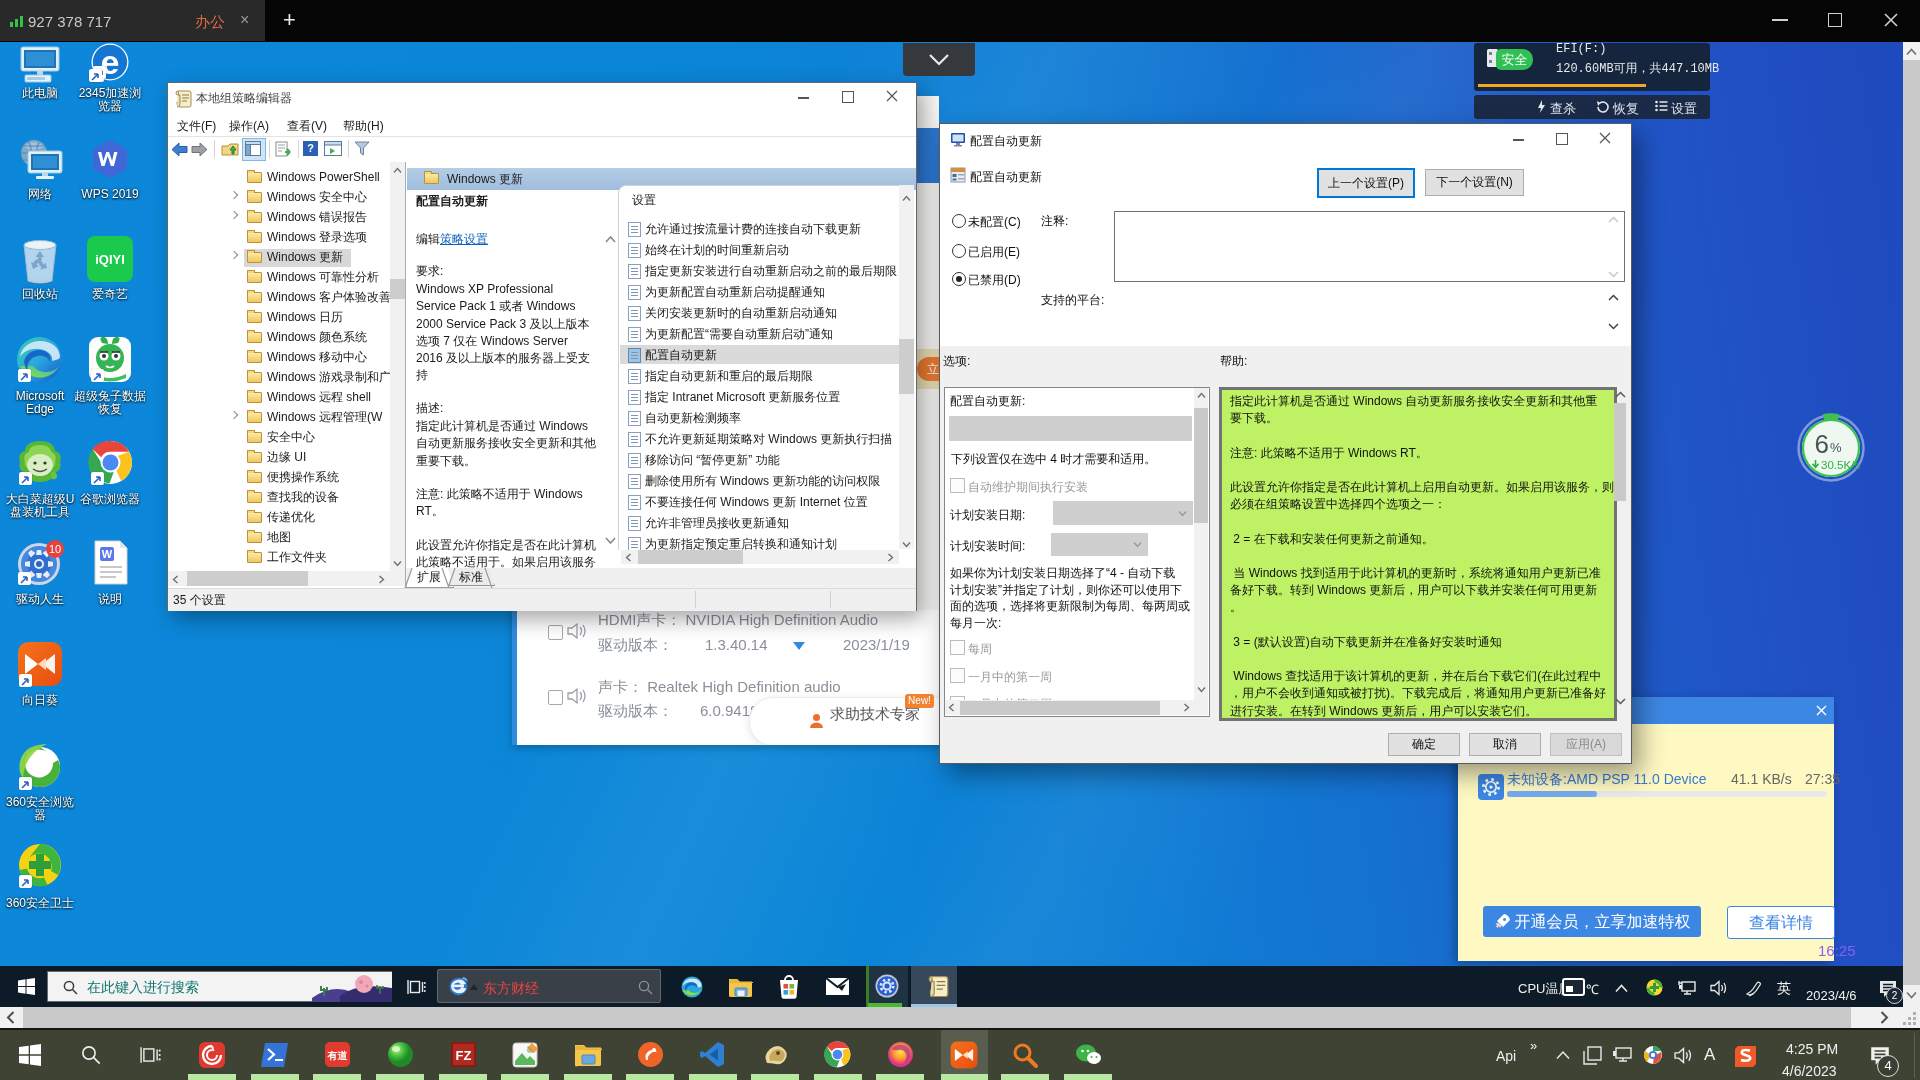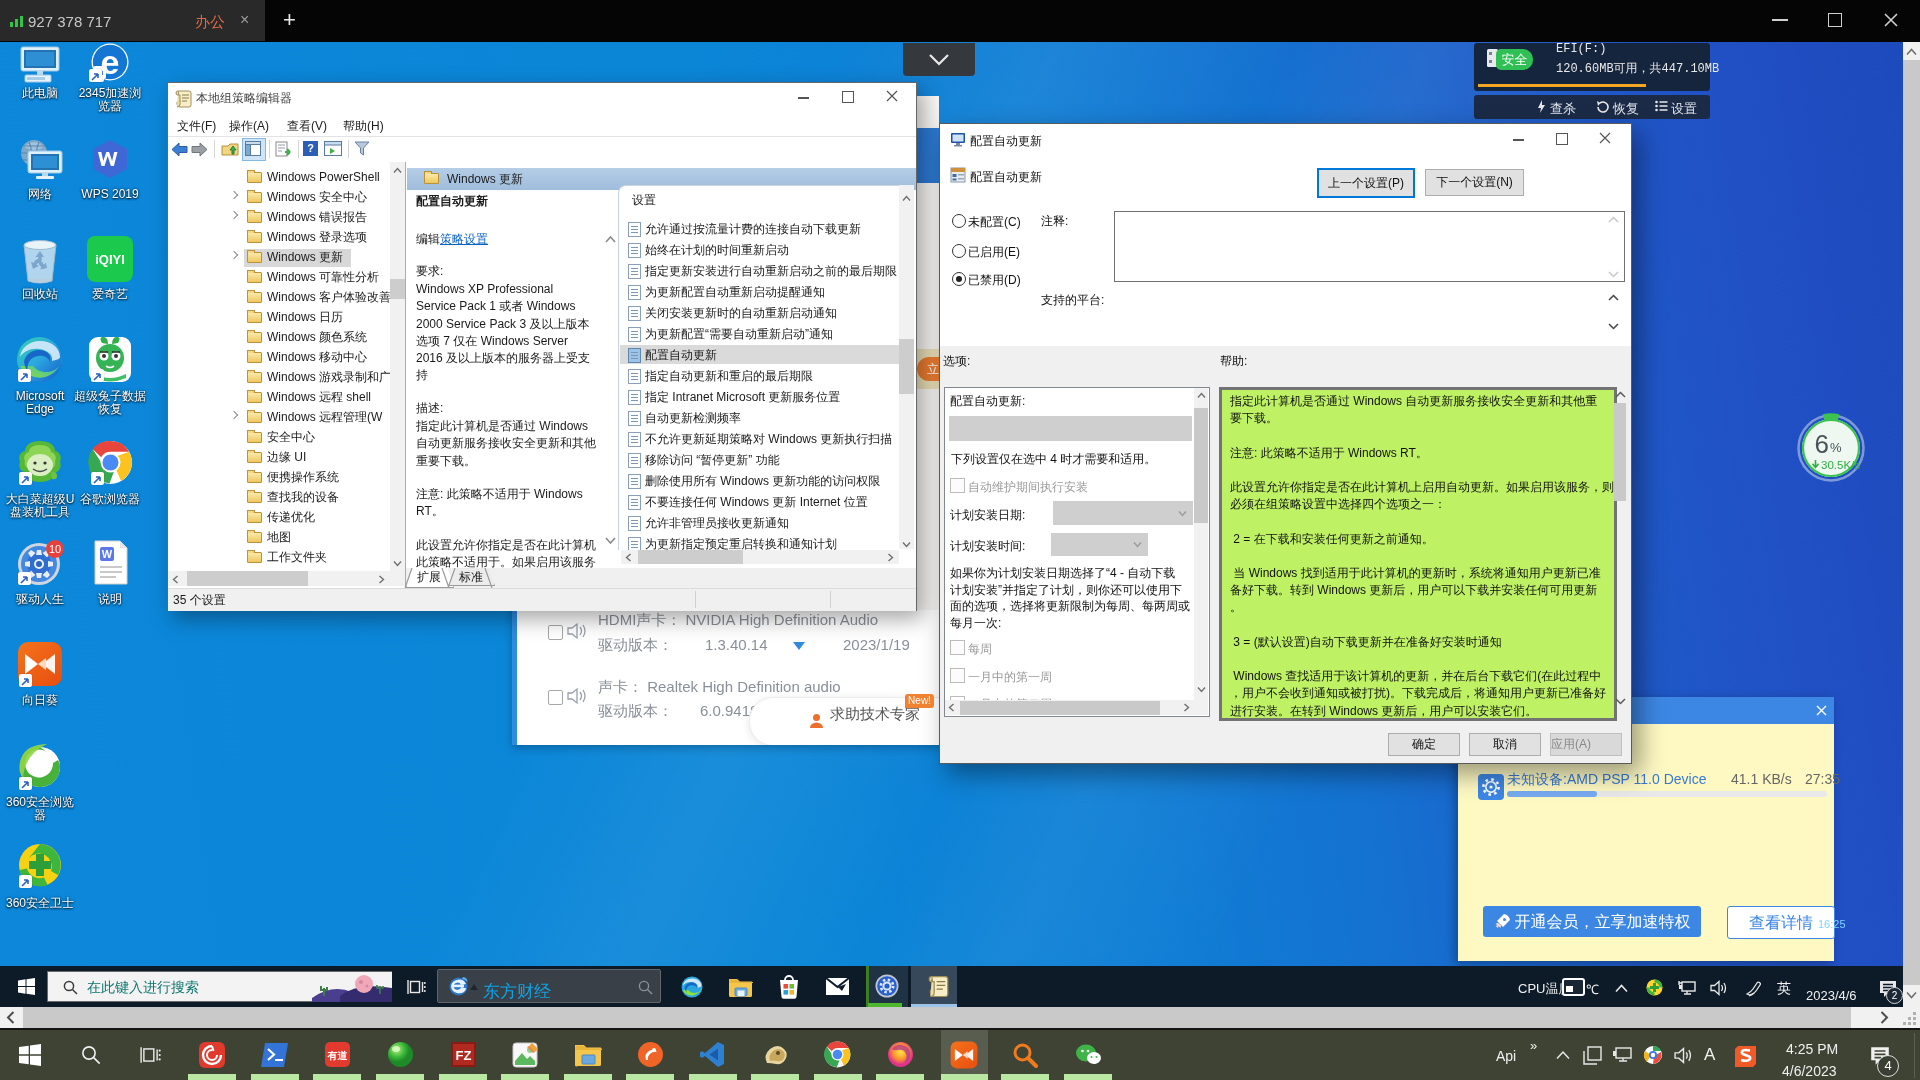--- a/index.html
+++ b/index.html
@@ -706,21 +706,21 @@
 <svg class="a" style="left:675px;top:267px" width="11" height="8">
       <path d="M1 6 L5.5 1.5 L10 6" stroke="#5a5a5a" stroke-width="1.5" fill="none"></path>
     </svg>
 <div class="a" style="left:674px;top:279px;width:12px;height:98px;background:#c9c9c9"></div>
 <svg class="a" style="left:675px;top:573px" width="11" height="8">
       <path d="M1 2 L5.5 6.5 L10 2" stroke="#5a5a5a" stroke-width="1.5" fill="none"></path>
     </svg>
 
 <div class="a" style="left:448px;top:609px;width:70px;height:21px;background:#e1e1e1;border:1px solid #adadad;text-align:center;line-height:21px">确定</div>
 <div class="a" style="left:529px;top:609px;width:70px;height:21px;background:#e1e1e1;border:1px solid #adadad;text-align:center;line-height:21px">取消</div>
-<div class="a" style="left:610px;top:609px;width:70px;height:21px;background:#d9d9d9;border:1px solid #bfbfbf;line-height:21px;color:#8a8a8a">应用(A)</div>
+<div class="a" style="left:610px;top:609px;width:70px;height:21px;background:#d9d9d9;border:1px solid #bfbfbf;text-align:center;line-height:21px;color:#8a8a8a">应用(A)</div>
 </div>
 
 <div class="a" style="left:0;top:0;width:1920px;height:42px;background:#050505"></div>
 <div class="a" style="left:0;top:0;width:265px;height:41px;background:#292929"></div>
 
 <div class="a" style="left:10px;top:22px;width:3px;height:5px;background:#35c24a"></div>
 <div class="a" style="left:15px;top:19px;width:3px;height:8px;background:#35c24a"></div>
 <div class="a" style="left:20px;top:16px;width:3px;height:11px;background:#35c24a"></div>
 <div class="tx" style="left:28px;top:13px;font-size:15px;color:#c8c8c8">927 378 717</div>
 <div class="tx" style="left:195px;top:13px;font-size:15px;color:#e06a45">办公</div>
@@ -790,21 +790,21 @@
 <div class="a" style="left:437px;top:969px;width:224px;height:34px;background:#3a4047;border:1px solid #60666d;border-radius:2px;box-sizing:border-box"></div>
 <svg class="a" style="left:448px;top:976px" width="21" height="21" viewBox="0 0 21 21">
       <circle cx="10.5" cy="10.5" r="9" fill="#2e77c8"></circle>
       <path d="M3 10 a8 8 0 0 1 15 -2 l-5 1 a4 4 0 0 0 -7.5 .5 a4 4 0 0 0 7.8 1.5 l5 1.5 a8 8 0 0 1 -15.3 -2.5z" fill="#e8f2fc"></path>
       <rect x="5" y="8.6" width="11" height="2.6" fill="#e8f2fc"></rect>
       <path d="M14 3 q6 1 5 5 q2 -6 -4 -7z" fill="#5ab0f0"></path>
     </svg>
 <svg class="a" style="left:470px;top:984px" width="8" height="6">
       <path d="M0 6 L4 0 L8 6z" fill="#20262c"></path>
     </svg>
-<div class="tx" style="left:483px;top:980px;font-size:17px;color:#0ea5e9">东方财经</div>
+<div class="tx" style="left:483px;top:980px;font-size:14px;color:#ef4444">东方财经</div>
 <svg class="a" style="left:638px;top:980px" width="15" height="15" viewBox="0 0 15 15">
       <circle cx="6" cy="6" r="4.6" fill="none" stroke="#8a9098" stroke-width="1.4"></circle>
       <path d="M9.5 9.5 L14 14" stroke="#8a9098" stroke-width="1.4"></path>
     </svg>
 <svg class="a" style="left:681px;top:976px" width="22" height="22" viewBox="0 0 44 44">
       <circle cx="22" cy="22" r="21" fill="#2ba7e0"></circle>
       <path d="M3 28 a21 21 0 0 0 39 -7 c0 7 -6.5 13 -15 13 c-5.5 0 -9.5 -2.4 -12 -5.6z" fill="#8fe03c"></path>
       <path d="M41 20 c0 -8.4 -7.5 -15 -18.6 -15 C12 5 4.7 11.2 3.7 19.6 c3.7 -5.6 10.3 -8.4 17.7 -7.5 c8.4 1 13 5.6 12.1 11.2 c3.7 -1 7.5 -1.9 7.5 -3.3z" fill="#cfe8f8"></path>
       <path d="M21.5 13 c-7.5 0 -13 4.7 -14 11.2 a21 21 0 0 0 3.7 9.3 c-1.9 -7.5 1.9 -14 9.3 -14.9 c5.6 -1 10.3 1.9 11.2 5.6 c1.9 -6.5 -2.8 -11.2 -10.2 -11.2z" fill="#1767c8"></path>
     </svg>
@@ -864,21 +864,21 @@
     </svg>
 <svg class="a" style="left:1710px;top:980px" width="17" height="16" viewBox="0 0 17 16">
       <path d="M1 5.5 h3.5 L9 1.5 v13 L4.5 10.5 H1z" fill="none" stroke="#e8e8e8" stroke-width="1.3"></path>
       <path d="M11.5 5 q2 3 0 6 M14 3 q3 5 0 10" fill="none" stroke="#e8e8e8" stroke-width="1.3"></path>
     </svg>
 <svg class="a" style="left:1746px;top:981px" width="17" height="16" viewBox="0 0 17 16">
       <path d="M1 13 q4 -2 6 -5 l4 -6 q1 -1.5 2.5 -.5 q1.5 1 .5 2.5 l-4 6 q-2 3 -6 4z" fill="none" stroke="#e8e8e8" stroke-width="1.3"></path>
       <path d="M3 15 q3 -1 5 -3" stroke="#e8e8e8" stroke-width="1.3" fill="none"></path>
     </svg>
 <div class="tx" style="left:1777px;top:980px;font-size:14px;color:#f0f0f0">英</div>
-<div class="tx" style="left:1818px;top:918px;font-size:11px;color:#7dd3fc">16:25</div>
+<div class="tx" style="left:1818px;top:942px;font-size:15px;color:#8b5cf6">16:25</div>
 <div class="tx" style="left:1806px;top:988px;font-size:13px;color:#f0f0f0">2023/4/6</div>
 <svg class="a" style="left:1878px;top:980px" width="20" height="19" viewBox="0 0 20 19">
       <path d="M2 1 h16 v12 h-8 l-4 4 v-4 h-4z" fill="#e8e8e8"></path>
       <path d="M5 4.5 h10 M5 7.5 h10 M5 10.5 h6" stroke="#0d1b28" stroke-width="1.5"></path>
     </svg>
 <div class="a" style="left:1886px;top:987px;width:15px;height:15px;background:#1b2735;border:1px solid #d8d8d8;border-radius:50%;color:#fff;font-size:10px;text-align:center;line-height:15px">2</div>
 </div>
 
 <div id="ltb">
 <div class="a" style="left:0;top:1030px;width:1920px;height:50px;background:#3e4334"></div>

